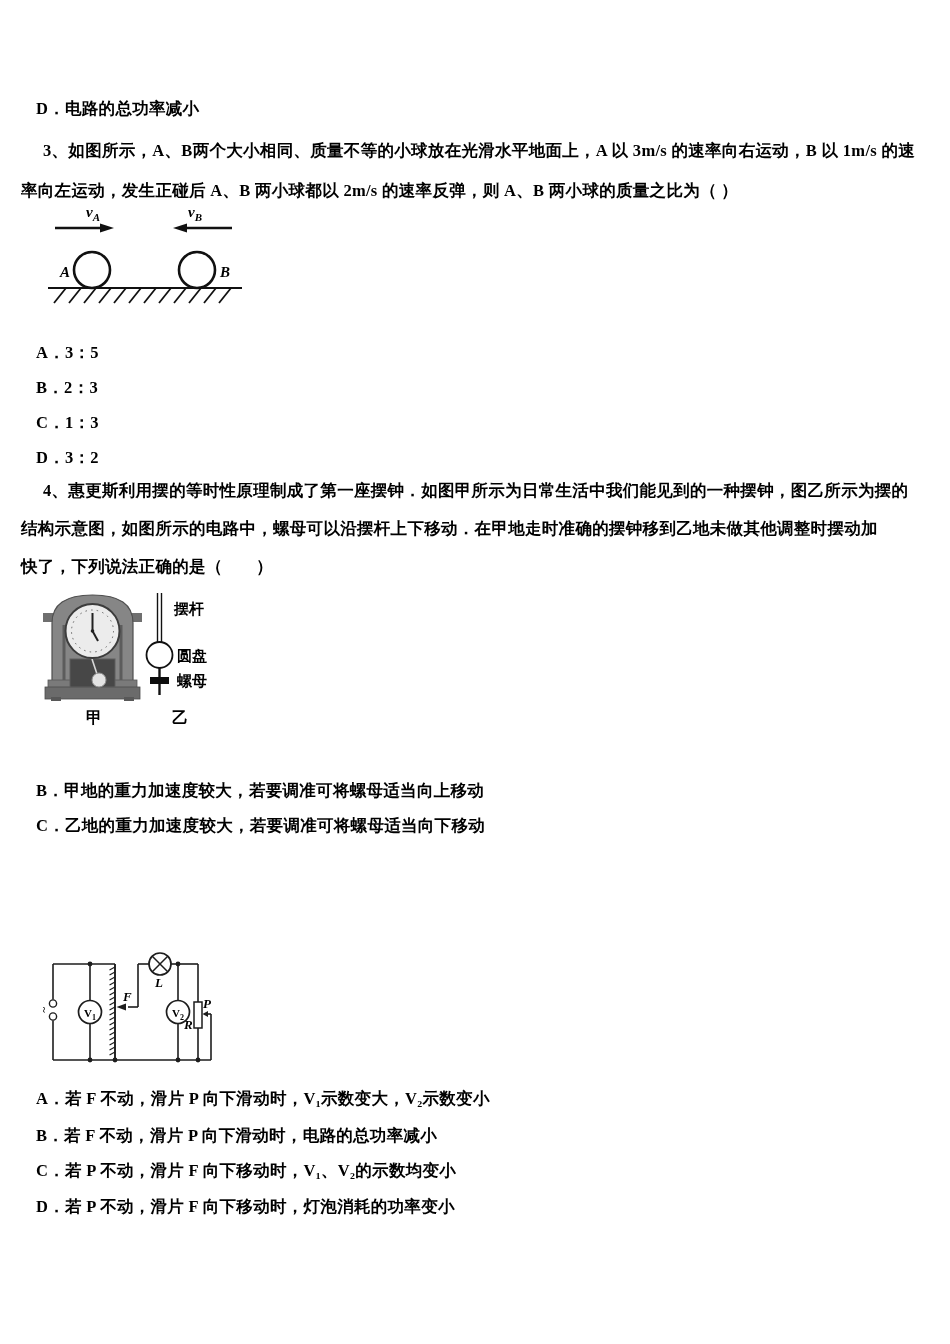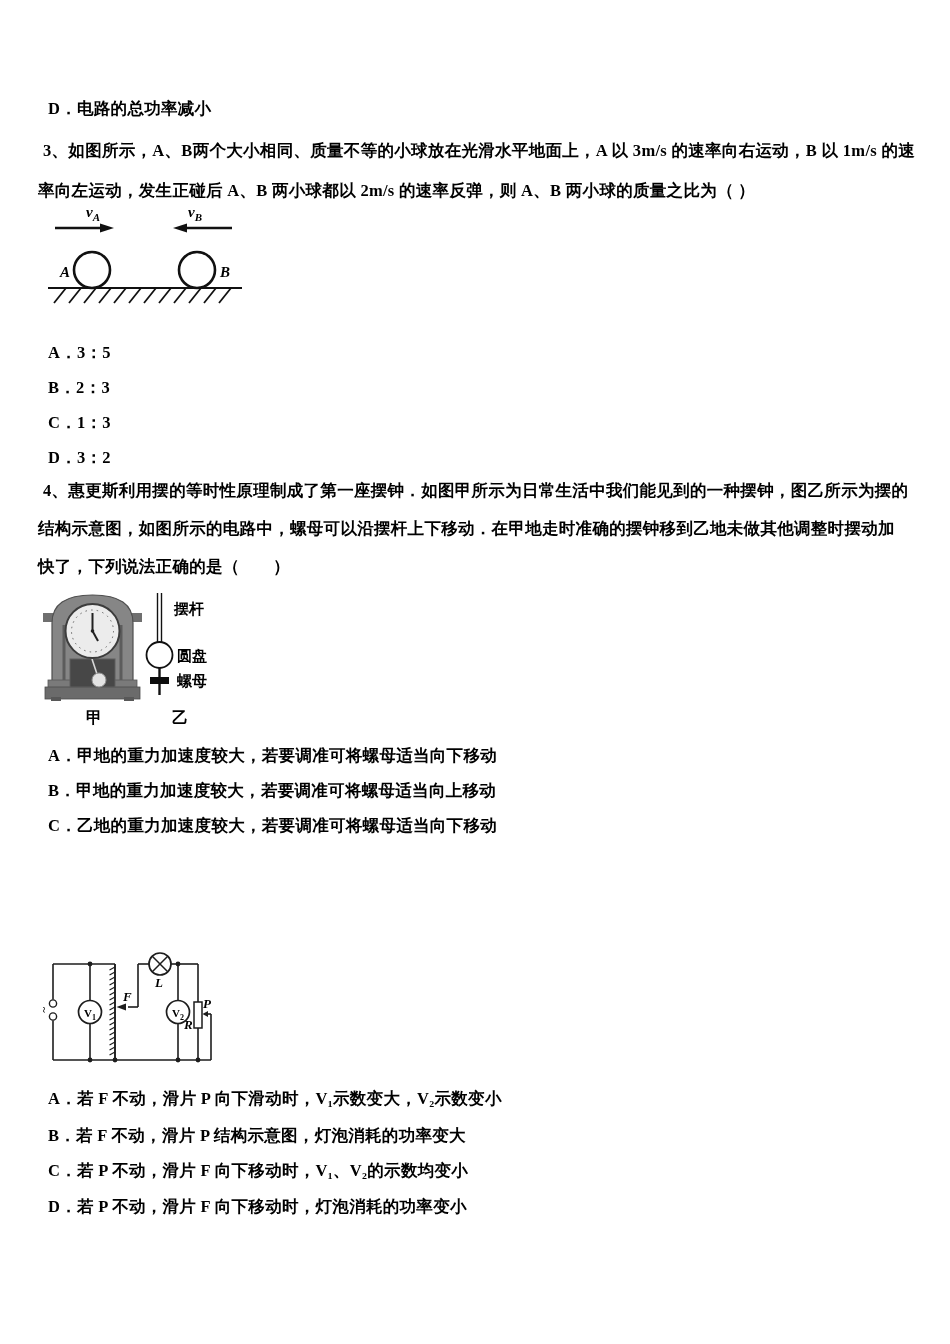--- a/index.html
+++ b/index.html
@@ -14,22 +14,22 @@
   }
   .line{
     position:absolute;
     white-space:nowrap;
     font-size:16.5px;
     font-weight:600;
     letter-spacing:0.3px;
     line-height:22px;
   }
   .qfirst{left:43px;}
-  .qcont{left:38px;}
-  .opt{left:48px;}
+  .qcont{left:21px;}
+  .opt{left:36px;}
   .fig{position:absolute;}
   svg text{font-family:"Liberation Serif","DejaVu Serif",serif;}
   .cjk-label{font-weight:600;}
 </style>
 </head>
 <body>
 
 <div class="page">
 
   <div class="line opt" style="top:98px">D．电路的总功率减小</div>
@@ -107,21 +107,20 @@
       <line x1="117.5" y1="85" x2="117.5" y2="112" stroke="#111" stroke-width="2.4"></line>
       <rect x="108" y="94" width="19" height="7" fill="#0d0d0d"></rect>
       <text x="132" y="31" font-size="15" class="cjk-label">摆杆</text>
       <text x="135" y="78" font-size="15" class="cjk-label">圆盘</text>
       <text x="135" y="103" font-size="15" class="cjk-label">螺母</text>
     </g>
     <text x="44" y="140" font-size="16" class="cjk-label">甲</text>
     <text x="130" y="140" font-size="16" class="cjk-label">乙</text>
   </svg>
 
-  <div class="line opt" style="top:745px">A．甲地的重力加速度较大，若要调准可将螺母适当向下移动</div>
   <div class="line opt" style="top:780px">B．甲地的重力加速度较大，若要调准可将螺母适当向上移动</div>
   <div class="line opt" style="top:815px">C．乙地的重力加速度较大，若要调准可将螺母适当向下移动</div>
 
 
   <svg class="fig" style="left:40px;top:950px" width="210" height="128" viewBox="0 0 210 128">
     <g stroke="#1d1d1d" stroke-width="1.6" fill="none">
       <line x1="13" y1="14" x2="75" y2="14"></line>
       <line x1="13" y1="14" x2="13" y2="49.5"></line>
       <line x1="13" y1="70.5" x2="13" y2="110"></line>
       <line x1="13" y1="110" x2="171" y2="110"></line>
@@ -201,17 +200,17 @@
       <circle cx="50" cy="14" r="2.4"></circle>
         <circle cx="138" cy="14" r="2.4"></circle>
       <circle cx="50" cy="110" r="2.4"></circle>
         <circle cx="75" cy="110" r="2.4"></circle>
       <circle cx="138" cy="110" r="2.4"></circle>
         <circle cx="158" cy="110" r="2.4"></circle>
     </g>
   </svg>
 
   <div class="line opt" style="top:1088px">A．若 F 不动，滑片 P 向下滑动时，V₁示数变大，V₂示数变小</div>
-  <div class="line opt" style="top:1125px">B．若 F 不动，滑片 P 结构示意图，灯泡消耗的功率变大</div>
+  <div class="line opt" style="top:1125px">B．若 F 不动，滑片 P 向下滑动时，电路的总功率减小</div>
   <div class="line opt" style="top:1160px">C．若 P 不动，滑片 F 向下移动时，V₁、V₂的示数均变小</div>
   <div class="line opt" style="top:1196px">D．若 P 不动，滑片 F 向下移动时，灯泡消耗的功率变小</div>
 
 </div>
 
 </body></html>

